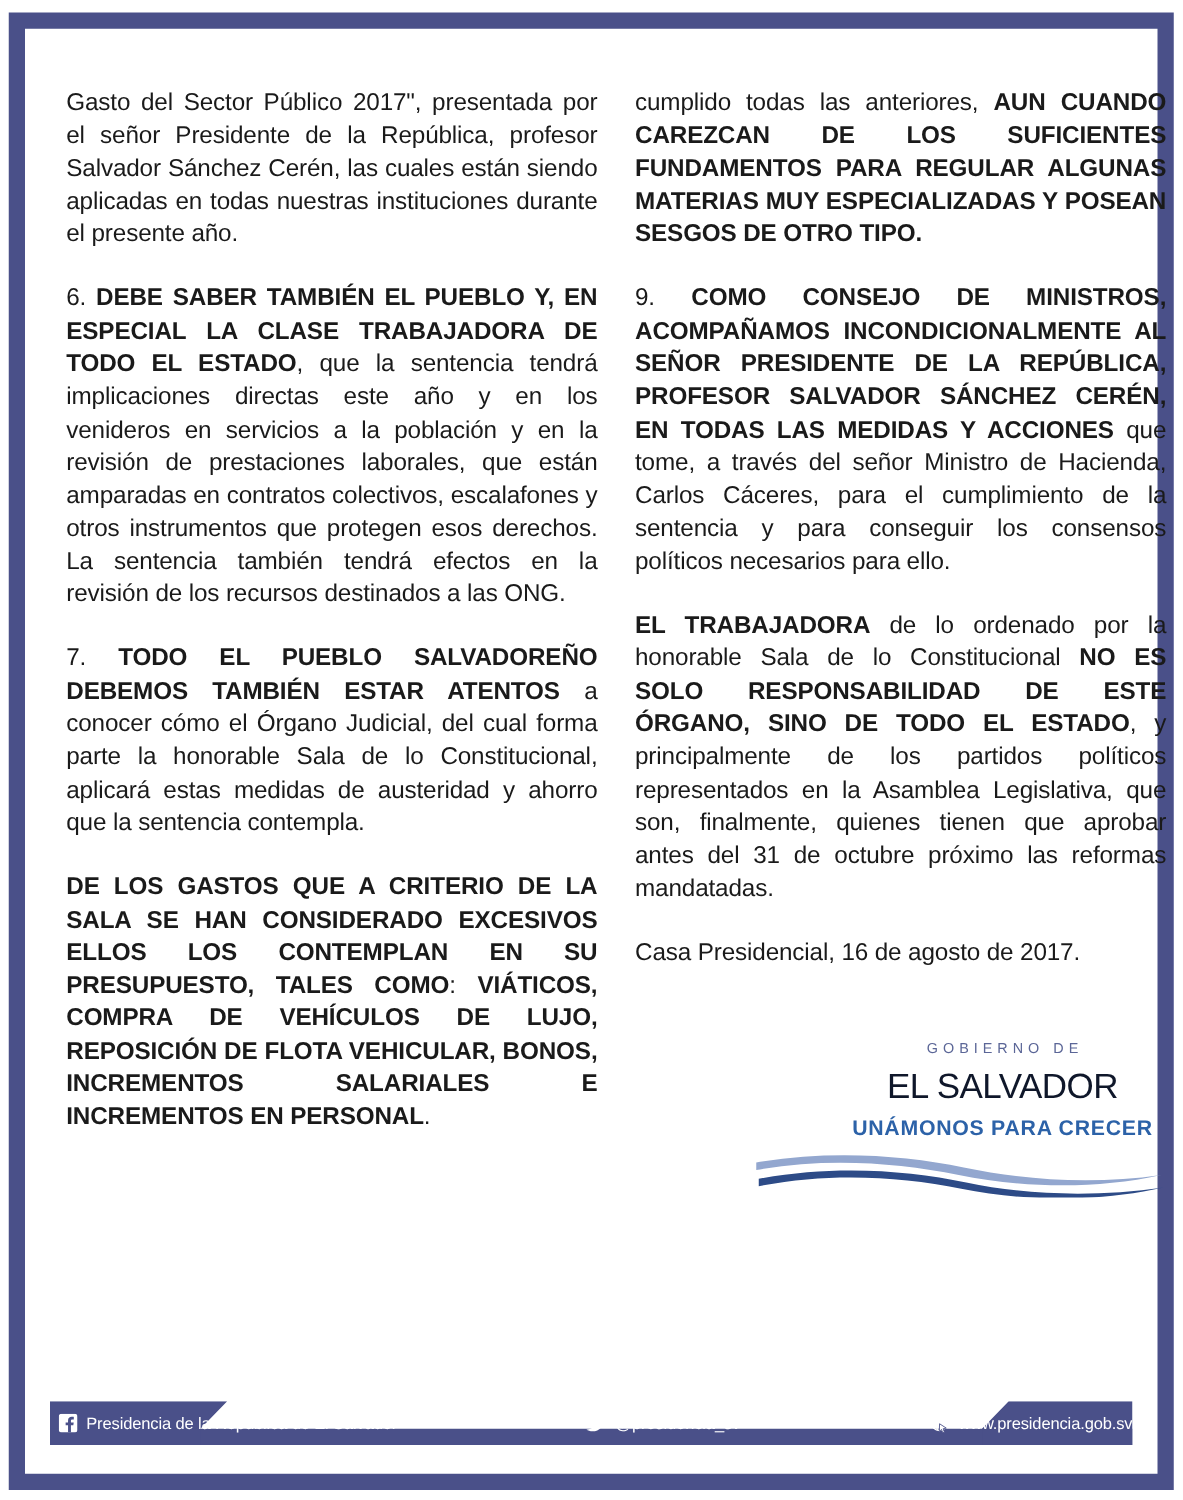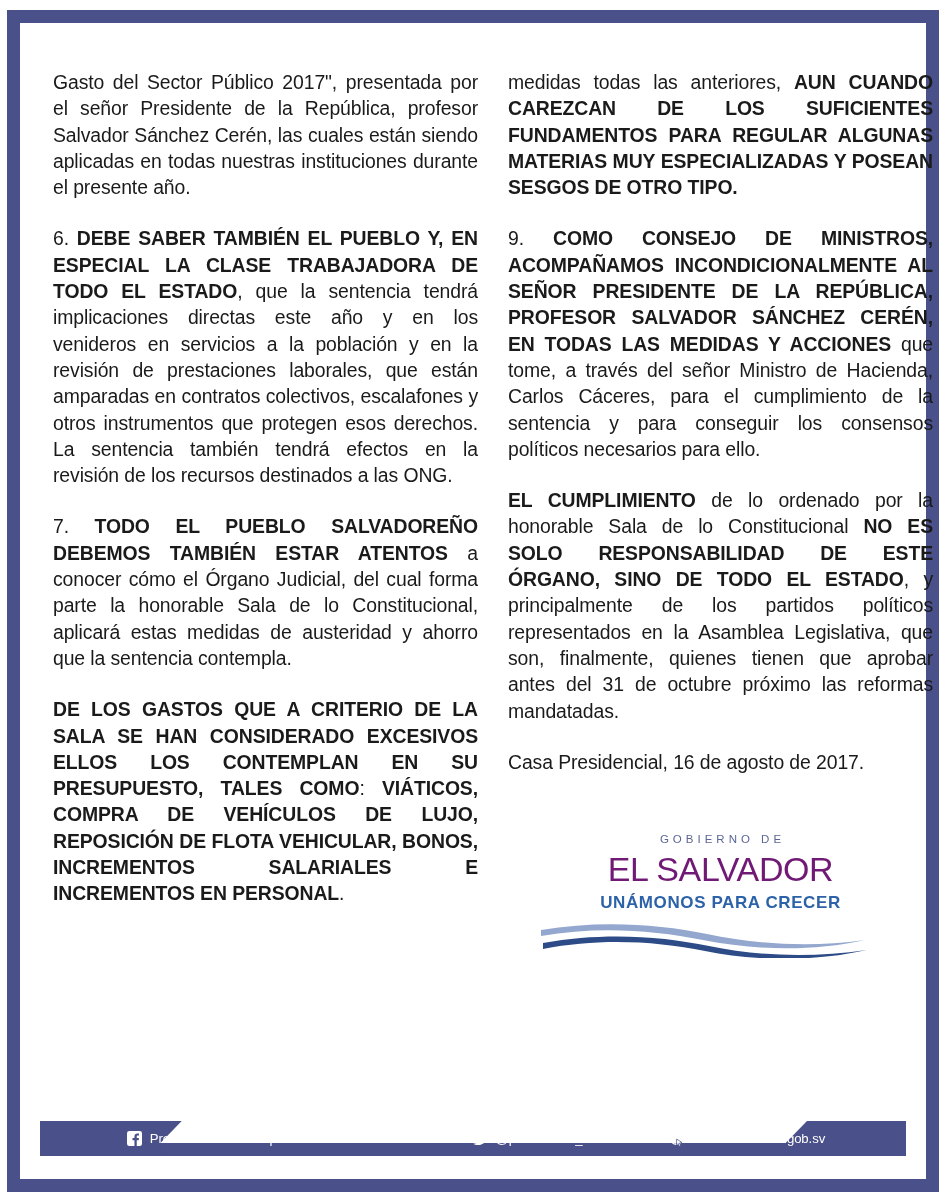--- a/index.html
+++ b/index.html
@@ -59,39 +59,39 @@
     font-weight: bold;
   }
   .tight { margin-bottom: 24px; }
 
   
   .logo-wrap {
     margin-top: 58px;
     width: 425px;
     display: flex;
     flex-direction: column;
-    align-items: center;
+    align-items: flex-end;
   }
   .logo-inner {
     width: 262px;
     position: relative;
   }
   .logo-gob {
     font-size: 11.5px;
     letter-spacing: 4.0px;
     color: #5b6697;
     font-weight: normal;
     text-align: center;
     margin-left: 4px;
     margin-bottom: 2px;
   }
   .logo-main {
-    font-size: 34px;
+    font-size: 28px;
     letter-spacing: -0.4px;
-    color: #701a75;
+    color: #0f172a;
     font-weight: normal;
     text-align: center;
     line-height: 44px;
   }
   .logo-sub {
     font-size: 17px;
     letter-spacing: 0.6px;
     color: #2c62a8;
     font-weight: bold;
     text-align: center;
@@ -112,21 +112,21 @@
     right: 20px;
     bottom: 23px;
     height: 35px;
   }
   .footer svg { display: block; }
   .footer-items {
     position: absolute;
     left: 0; top: 0; right: 0; bottom: 0;
     display: flex;
     align-items: center;
-    justify-content: center;
+    justify-content: space-between;
     gap: 74px;
     padding-left: 6px;
   }
   .fitem {
     display: flex;
     align-items: center;
     gap: 7px;
     color: #ffffff;
     font-size: 13.2px;
     white-space: nowrap;
@@ -166,29 +166,29 @@
         <p class="para">
           <b>DE LOS GASTOS QUE A CRITERIO DE LA SALA SE HAN CONSIDERADO EXCESIVOS ELLOS LOS CONTEMPLAN EN SU PRESUPUESTO, TALES COMO</b><span>: </span><b>VIÁTICOS, COMPRA DE VEHÍCULOS DE LUJO, REPOSICIÓN DE FLOTA VEHICULAR, BONOS, INCREMENTOS SALARIALES E INCREMENTOS EN PERSONAL</b><span>.</span>
         </p>
 
 
       </div>
 
       <div class="col">
 
         <p class="para">
-          <span>medidas todas las anteriores, </span><b>AUN CUANDO CAREZCAN DE LOS SUFICIENTES FUNDAMENTOS PARA REGULAR ALGUNAS MATERIAS MUY ESPECIALIZADAS Y POSEAN SESGOS DE OTRO TIPO.</b>
+          <span>cumplido todas las anteriores, </span><b>AUN CUANDO CAREZCAN DE LOS SUFICIENTES FUNDAMENTOS PARA REGULAR ALGUNAS MATERIAS MUY ESPECIALIZADAS Y POSEAN SESGOS DE OTRO TIPO.</b>
         </p>
 
         <p class="para">
           <span>9. </span><b>COMO CONSEJO DE MINISTROS, ACOMPAÑAMOS INCONDICIONALMENTE AL SEÑOR PRESIDENTE DE LA REPÚBLICA, PROFESOR SALVADOR SÁNCHEZ CERÉN, EN TODAS LAS MEDIDAS Y ACCIONES</b><span> que tome, a través del señor Ministro de Hacienda, Carlos Cáceres, para el cumplimiento de la sentencia y para conseguir los consensos políticos necesarios para ello.</span>
         </p>
 
         <p class="para">
-          <b>EL CUMPLIMIENTO</b><span> de lo ordenado por la honorable Sala de lo Constitucional </span><b>NO ES SOLO RESPONSABILIDAD DE ESTE ÓRGANO, SINO DE TODO EL ESTADO</b><span>, y principalmente de los partidos políticos representados en la Asamblea Legislativa, que son, finalmente, quienes tienen que aprobar antes del 31 de octubre próximo las reformas mandatadas.</span>
+          <b>EL TRABAJADORA</b><span> de lo ordenado por la honorable Sala de lo Constitucional </span><b>NO ES SOLO RESPONSABILIDAD DE ESTE ÓRGANO, SINO DE TODO EL ESTADO</b><span>, y principalmente de los partidos políticos representados en la Asamblea Legislativa, que son, finalmente, quienes tienen que aprobar antes del 31 de octubre próximo las reformas mandatadas.</span>
         </p>
 
         <p class="para tight">
           <span>Casa Presidencial, 16 de agosto de 2017.</span>
         </p>
 
         <div class="logo-wrap">
           <div class="logo-inner">
             <div class="logo-gob">GOBIERNO DE</div>
             <div class="logo-main">EL SALVADOR</div>
@@ -234,20 +234,20 @@
           <span class="ficon">
             <svg width="16" height="16" viewBox="0 0 18 18">
               <circle cx="8.4" cy="8.2" r="7" fill="none" stroke="#ffffff" stroke-width="1.3"></circle>
               <ellipse cx="8.4" cy="8.2" rx="3.1" ry="7" fill="none" stroke="#ffffff" stroke-width="1.1"></ellipse>
               <line x1="1.4" y1="8.2" x2="15.4" y2="8.2" stroke="#ffffff" stroke-width="1.1"></line>
               <line x1="2.6" y1="4.3" x2="14.2" y2="4.3" stroke="#ffffff" stroke-width="1.0"></line>
               <line x1="2.6" y1="12.1" x2="14.2" y2="12.1" stroke="#ffffff" stroke-width="1.0"></line>
               <path d="M8.6 9.0 L14.6 12.9 L11.8 13.5 L13.0 16.6 L11.5 17.2 L10.3 14.1 L8.4 16.1 Z" fill="#ffffff" stroke="#4a5089" stroke-width="0.8" stroke-linejoin="round"></path>
             </svg>
           </span>
-          <span>www.finalmente.gob.sv</span>
+          <span>www.presidencia.gob.sv</span>
         </div>
 
       </div>
     </div>
 
   </div>
 </div>
 
 </body></html>

